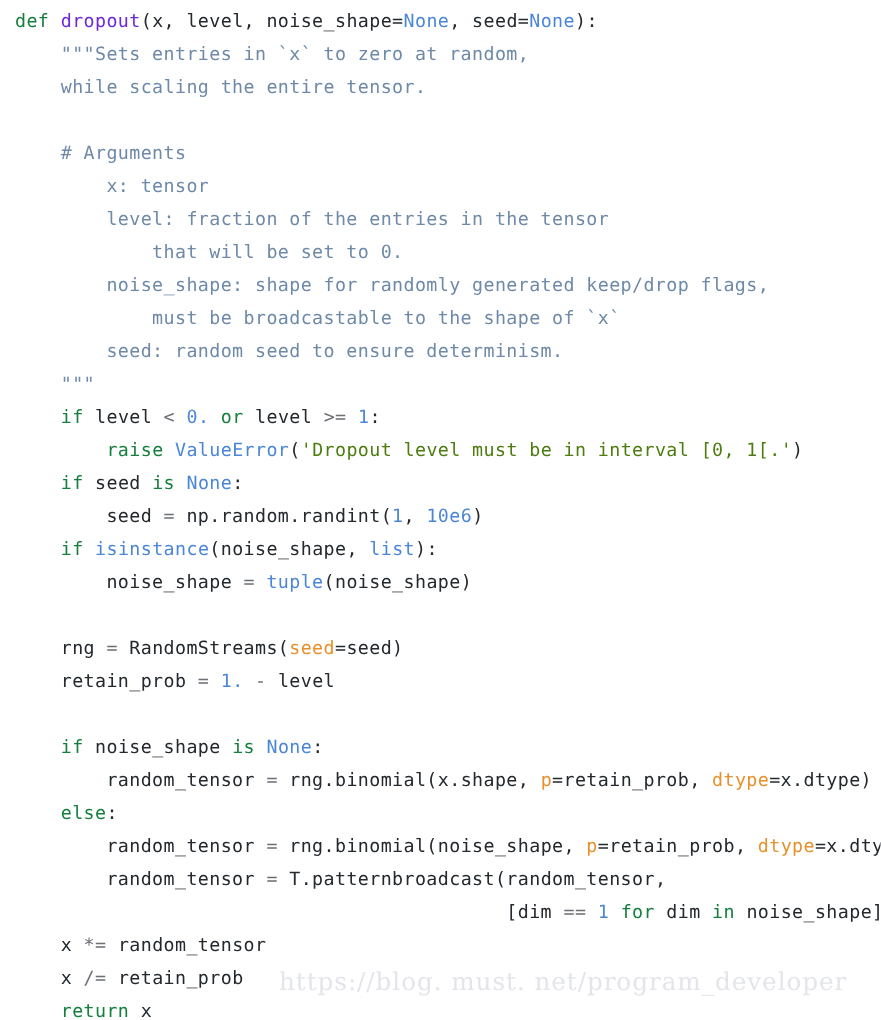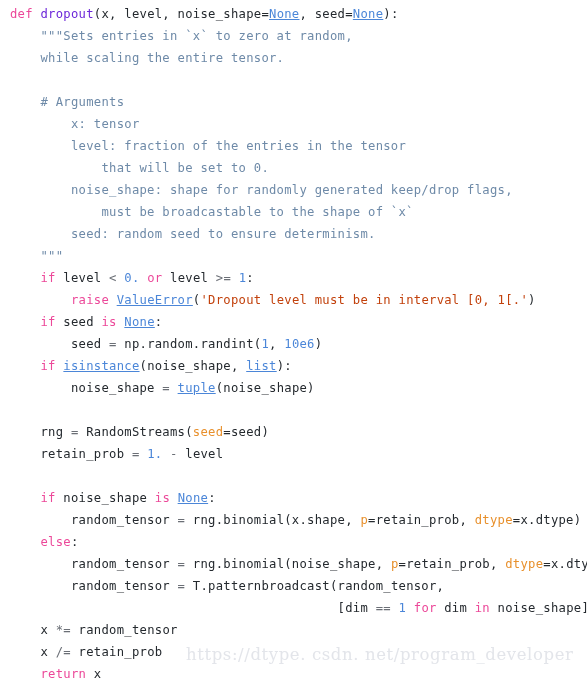--- a/index.html
+++ b/index.html
@@ -24,41 +24,41 @@
     font-size: 12.2px;
     line-height: 22px;
     letter-spacing: 0.28px;
     white-space: pre;
     color: #24292e;
     z-index: 2;
   }
   .ln { height: 22px; white-space: pre; }
 
   
-  .kw   { color: #ec4899; }            
+  .kw   { color: #15803d; }            
   .fn   { color: #6d28d9; }            
-  .blt  { color: #4b86d8; text-decoration: underline; }            
+  .blt  { color: #4b86d8; }            
   .num  { color: #4b86d8; }            
   .doc  { color: #6e8aa8; }            
   .kwa  { color: #e8902c; }            
   .op   { color: #6b6f76; }            
   .plain{ color: #24292e; }
-  .str  { color: #c2410c; }            
+  .str  { color: #4d7c0f; }            
 
   #watermark {
     position: absolute;
     left: 186px;
     top: 645px;
     font-family: "DejaVu Serif", "Liberation Serif", serif;
     font-size: 16.5px;
     letter-spacing: 0.6px;
     color: #e3e5ea;
     white-space: pre;
     z-index: 1;
     user-select: none;
   }
 </style>
 </head>
 <body>
 
 <div id="code"><div class="ln"><span class="kw">def </span><span class="fn">dropout</span><span class="plain">(x, level, noise_shape=</span><span class="blt">None</span><span class="plain">, seed=</span><span class="blt">None</span><span class="plain">):</span></div><div class="ln"><span class="doc">    """Sets entries in `x` to zero at random,</span></div><div class="ln"><span class="doc">    while scaling the entire tensor.</span></div><div class="ln">&nbsp;</div><div class="ln"><span class="doc">    # Arguments</span></div><div class="ln"><span class="doc">        x: tensor</span></div><div class="ln"><span class="doc">        level: fraction of the entries in the tensor</span></div><div class="ln"><span class="doc">            that will be set to 0.</span></div><div class="ln"><span class="doc">        noise_shape: shape for randomly generated keep/drop flags,</span></div><div class="ln"><span class="doc">            must be broadcastable to the shape of `x`</span></div><div class="ln"><span class="doc">        seed: random seed to ensure determinism.</span></div><div class="ln"><span class="doc">    """</span></div><div class="ln"><span class="plain">    </span><span class="kw">if</span><span class="plain"> level </span><span class="op">&lt;</span><span class="plain"> </span><span class="num">0.</span><span class="plain"> </span><span class="kw">or</span><span class="plain"> level </span><span class="op">&gt;=</span><span class="plain"> </span><span class="num">1</span><span class="plain">:</span></div><div class="ln"><span class="plain">        </span><span class="kw">raise</span><span class="plain"> </span><span class="blt">ValueError</span><span class="plain">(</span><span class="str">'Dropout level must be in interval [0, 1[.'</span><span class="plain">)</span></div><div class="ln"><span class="plain">    </span><span class="kw">if</span><span class="plain"> seed </span><span class="kw">is</span><span class="plain"> </span><span class="blt">None</span><span class="plain">:</span></div><div class="ln"><span class="plain">        seed </span><span class="op">=</span><span class="plain"> np.random.randint(</span><span class="num">1</span><span class="plain">, </span><span class="num">10e6</span><span class="plain">)</span></div><div class="ln"><span class="plain">    </span><span class="kw">if</span><span class="plain"> </span><span class="blt">isinstance</span><span class="plain">(noise_shape, </span><span class="blt">list</span><span class="plain">):</span></div><div class="ln"><span class="plain">        noise_shape </span><span class="op">=</span><span class="plain"> </span><span class="blt">tuple</span><span class="plain">(noise_shape)</span></div><div class="ln">&nbsp;</div><div class="ln"><span class="plain">    rng </span><span class="op">=</span><span class="plain"> RandomStreams(</span><span class="kwa">seed</span><span class="plain">=seed)</span></div><div class="ln"><span class="plain">    retain_prob </span><span class="op">=</span><span class="plain"> </span><span class="num">1.</span><span class="plain"> </span><span class="op">-</span><span class="plain"> level</span></div><div class="ln">&nbsp;</div><div class="ln"><span class="plain">    </span><span class="kw">if</span><span class="plain"> noise_shape </span><span class="kw">is</span><span class="plain"> </span><span class="blt">None</span><span class="plain">:</span></div><div class="ln"><span class="plain">        random_tensor </span><span class="op">=</span><span class="plain"> rng.binomial(x.shape, </span><span class="kwa">p</span><span class="plain">=retain_prob, </span><span class="kwa">dtype</span><span class="plain">=x.dtype)</span></div><div class="ln"><span class="plain">    </span><span class="kw">else</span><span class="plain">:</span></div><div class="ln"><span class="plain">        random_tensor </span><span class="op">=</span><span class="plain"> rng.binomial(noise_shape, </span><span class="kwa">p</span><span class="plain">=retain_prob, </span><span class="kwa">dtype</span><span class="plain">=x.dtype)</span></div><div class="ln"><span class="plain">        random_tensor </span><span class="op">=</span><span class="plain"> T.patternbroadcast(random_tensor,</span></div><div class="ln"><span class="plain">                                           [dim </span><span class="op">==</span><span class="plain"> </span><span class="num">1</span><span class="plain"> </span><span class="kw">for</span><span class="plain"> dim </span><span class="kw">in</span><span class="plain"> noise_shape])</span></div><div class="ln"><span class="plain">    x </span><span class="op">*=</span><span class="plain"> random_tensor</span></div><div class="ln"><span class="plain">    x </span><span class="op">/=</span><span class="plain"> retain_prob</span></div><div class="ln"><span class="plain">    </span><span class="kw">return</span><span class="plain"> x</span></div></div>
 
-<div id="watermark">https://dtype. csdn. net/program_developer</div>
+<div id="watermark">https://blog. must. net/program_developer</div>
 
 </body></html>

